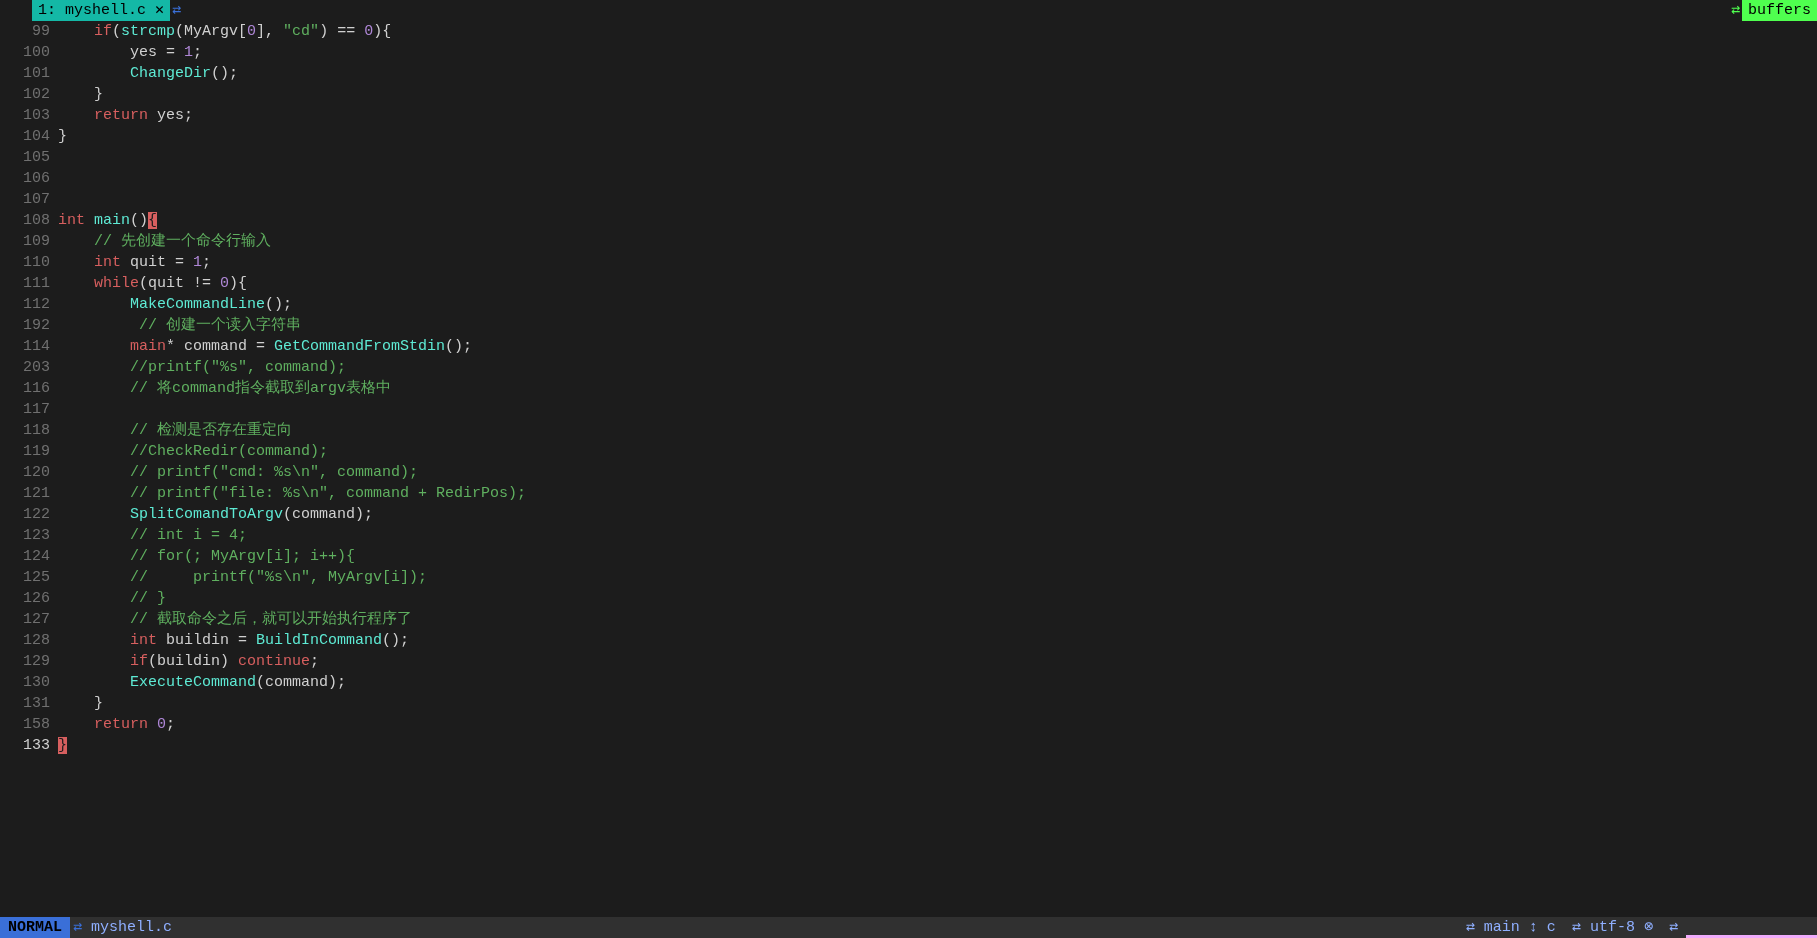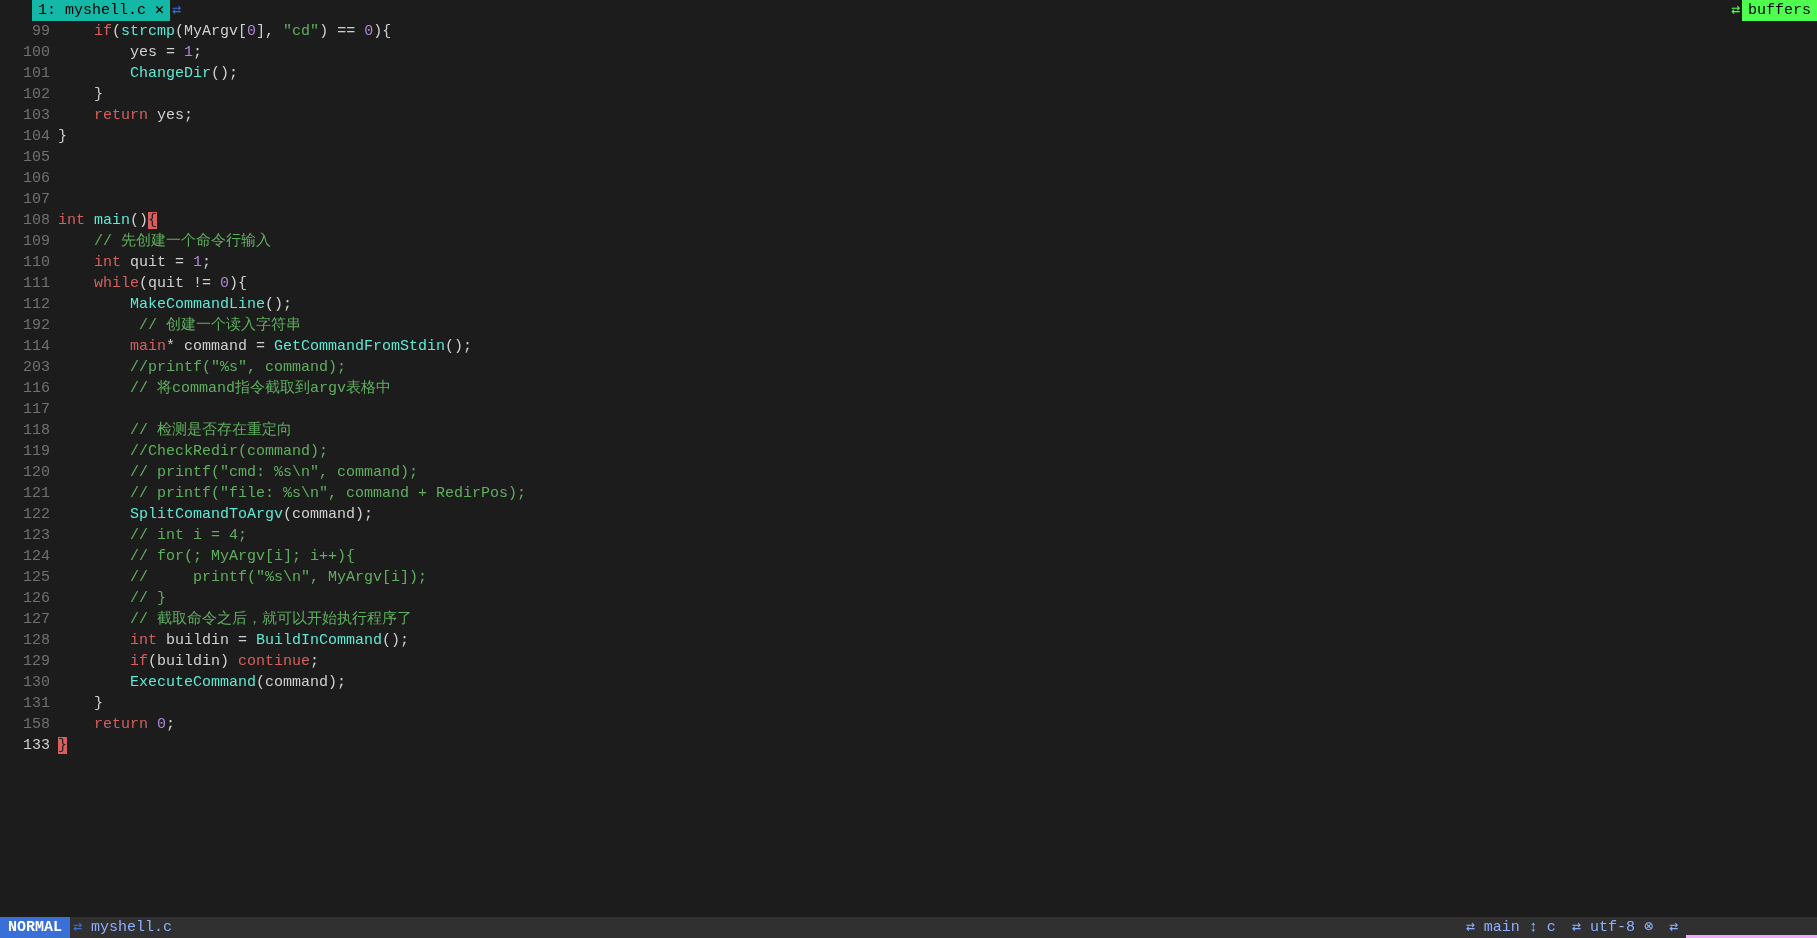--- a/index.html
+++ b/index.html
@@ -72,21 +72,21 @@
   right: 0;
   height: 21px;
   background: #303030;
   display: flex;
   justify-content: space-between;
 }
 .stl-left { display: flex; }
 .stl-right { display: flex; }
 .stl-mode {
   background: #3a6fd8;
-  color: #ffffff;
+  color: #000000;
   font-weight: bold;
   padding: 0 8px;
 }
 .stl-sep1 { color: #3a6fd8; background: #303030; padding: 0 3px; }
 .stl-file { color: #8fafff; padding: 0 6px; }
 .stl-info { color: #8fafff; padding: 0 8px; }
 .stl-pos {
   background: #f0abfc;
   color: #000;
   padding: 0 8px;

